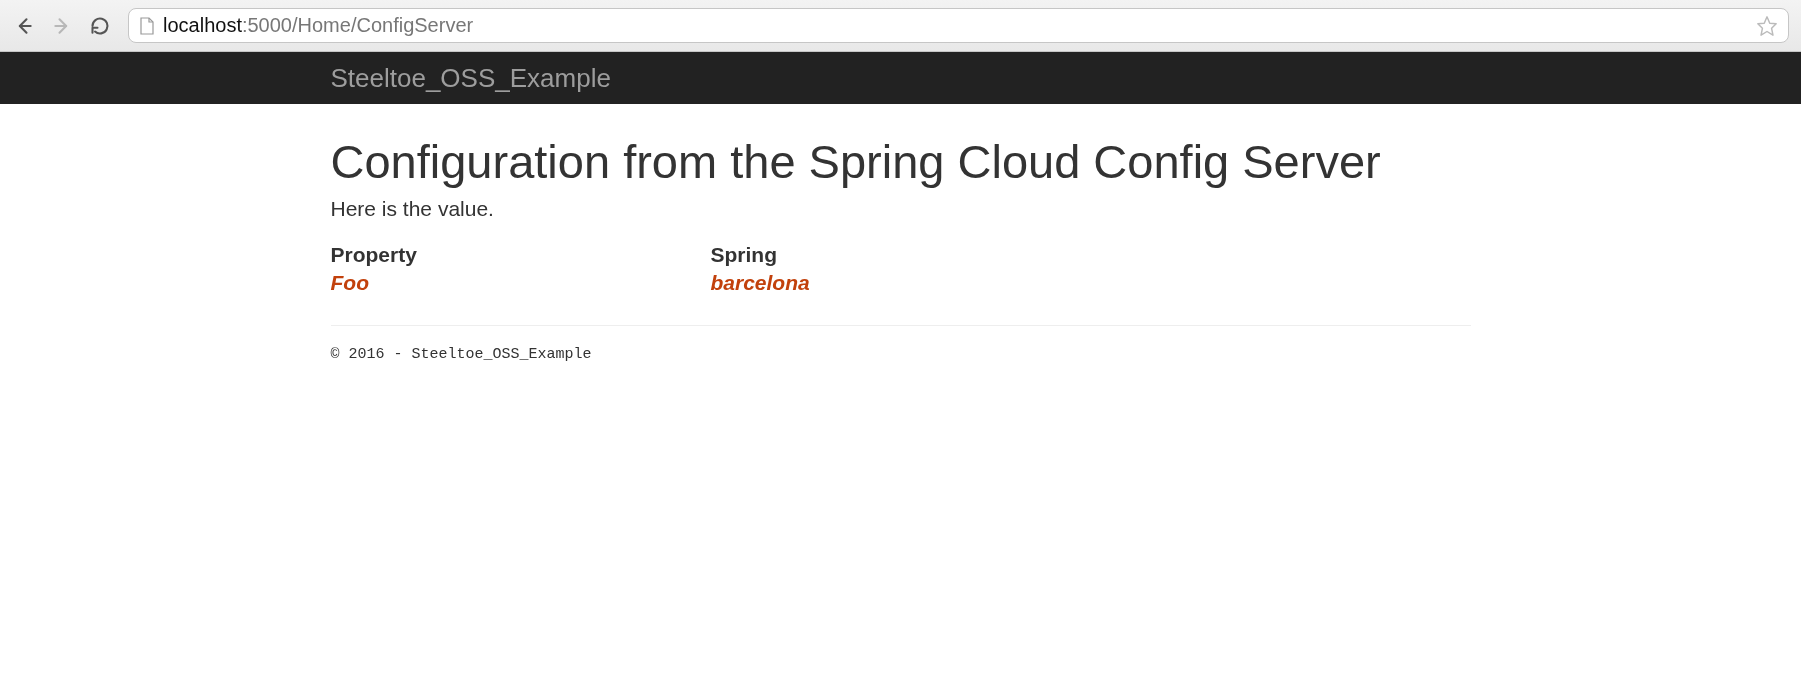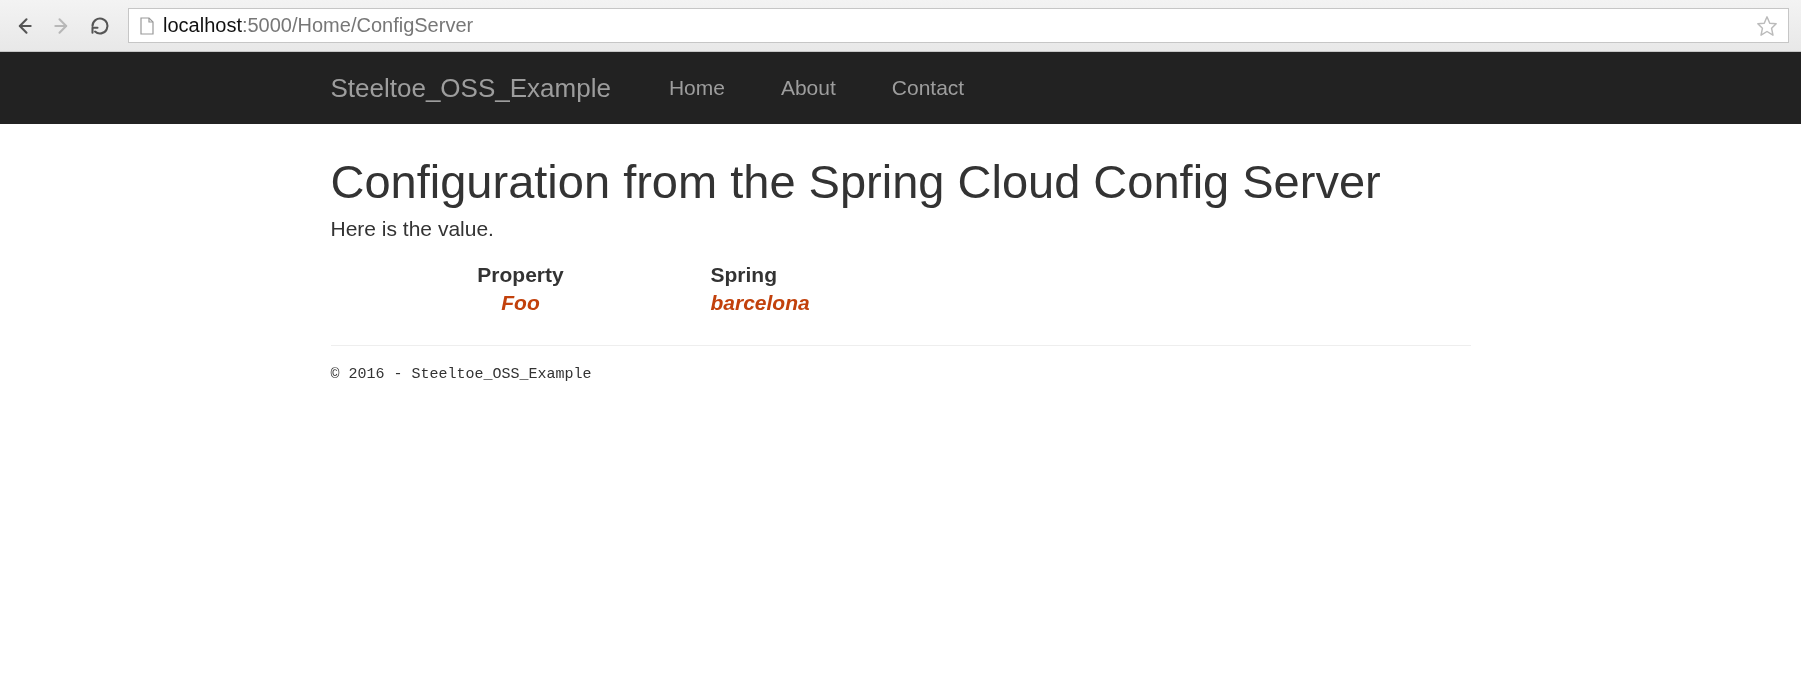--- a/index.html
+++ b/index.html
@@ -39,21 +39,21 @@
     }
     .nav-arrow.disabled svg {
       opacity: 0.35;
     }
     .address-bar {
       flex: 1;
       display: flex;
       align-items: center;
       background: #fff;
       border: 1px solid #c6c6c6;
-      border-radius: 0;
+      border-radius: 8px;
       padding: 5px 10px;
       gap: 8px;
       margin-left: 6px;
     }
     .page-file-icon {
       width: 16px;
       height: 18px;
       flex-shrink: 0;
     }
     .address-text {
@@ -77,21 +77,21 @@
     .navbar {
       background: #222;
       padding: 0;
     }
     .navbar-inner {
       max-width: 1170px;
       margin: 0 auto;
       display: flex;
       align-items: center;
       padding: 0 15px;
-      height: 72px;
+      height: 52px;
     }
     .brand {
       color: #9d9d9d;
       font-size: 26px;
       padding-right: 30px;
     }
     .nav-links {
       display: flex;
       gap: 0;
     }
@@ -120,21 +120,20 @@
     .config-table {
       display: block;
       margin-bottom: 28px;
     }
     .config-row {
       display: flex;
     }
     .config-cell {
       font-size: 21px;
       padding: 2px 0;
-      text-align: center;
     }
     .config-cell.prop {
       width: 380px;
     }
     .config-header .config-cell {
       font-weight: 700;
       color: #333;
     }
     .config-body .config-cell {
       font-style: italic;
@@ -186,25 +185,20 @@
     </div>
     <svg class="star-icon" viewBox="0 0 24 24" fill="none" stroke="#bbb" stroke-width="1.6" stroke-linejoin="round">
       <polygon points="12 2 15 9 22 9.5 17 14.5 18.5 22 12 18 5.5 22 7 14.5 2 9.5 9 9"></polygon>
     </svg>
   </div>
 </div>
 
 <nav class="navbar">
   <div class="navbar-inner">
     <div class="brand">Steeltoe_OSS_Example</div>
-    <div class="nav-links">
-      <div class="nav-link">Home</div>
-      <div class="nav-link">About</div>
-      <div class="nav-link">Contact</div>
-    </div>
   </div>
 </nav>
 
 <div class="container">
   <h2 class="page-title">Configuration from the Spring Cloud Config Server</h2>
   <p class="lead">Here is the value.</p>
 
   <div class="config-table">
     <div class="config-row config-header">
       <div class="config-cell prop">Property</div>

